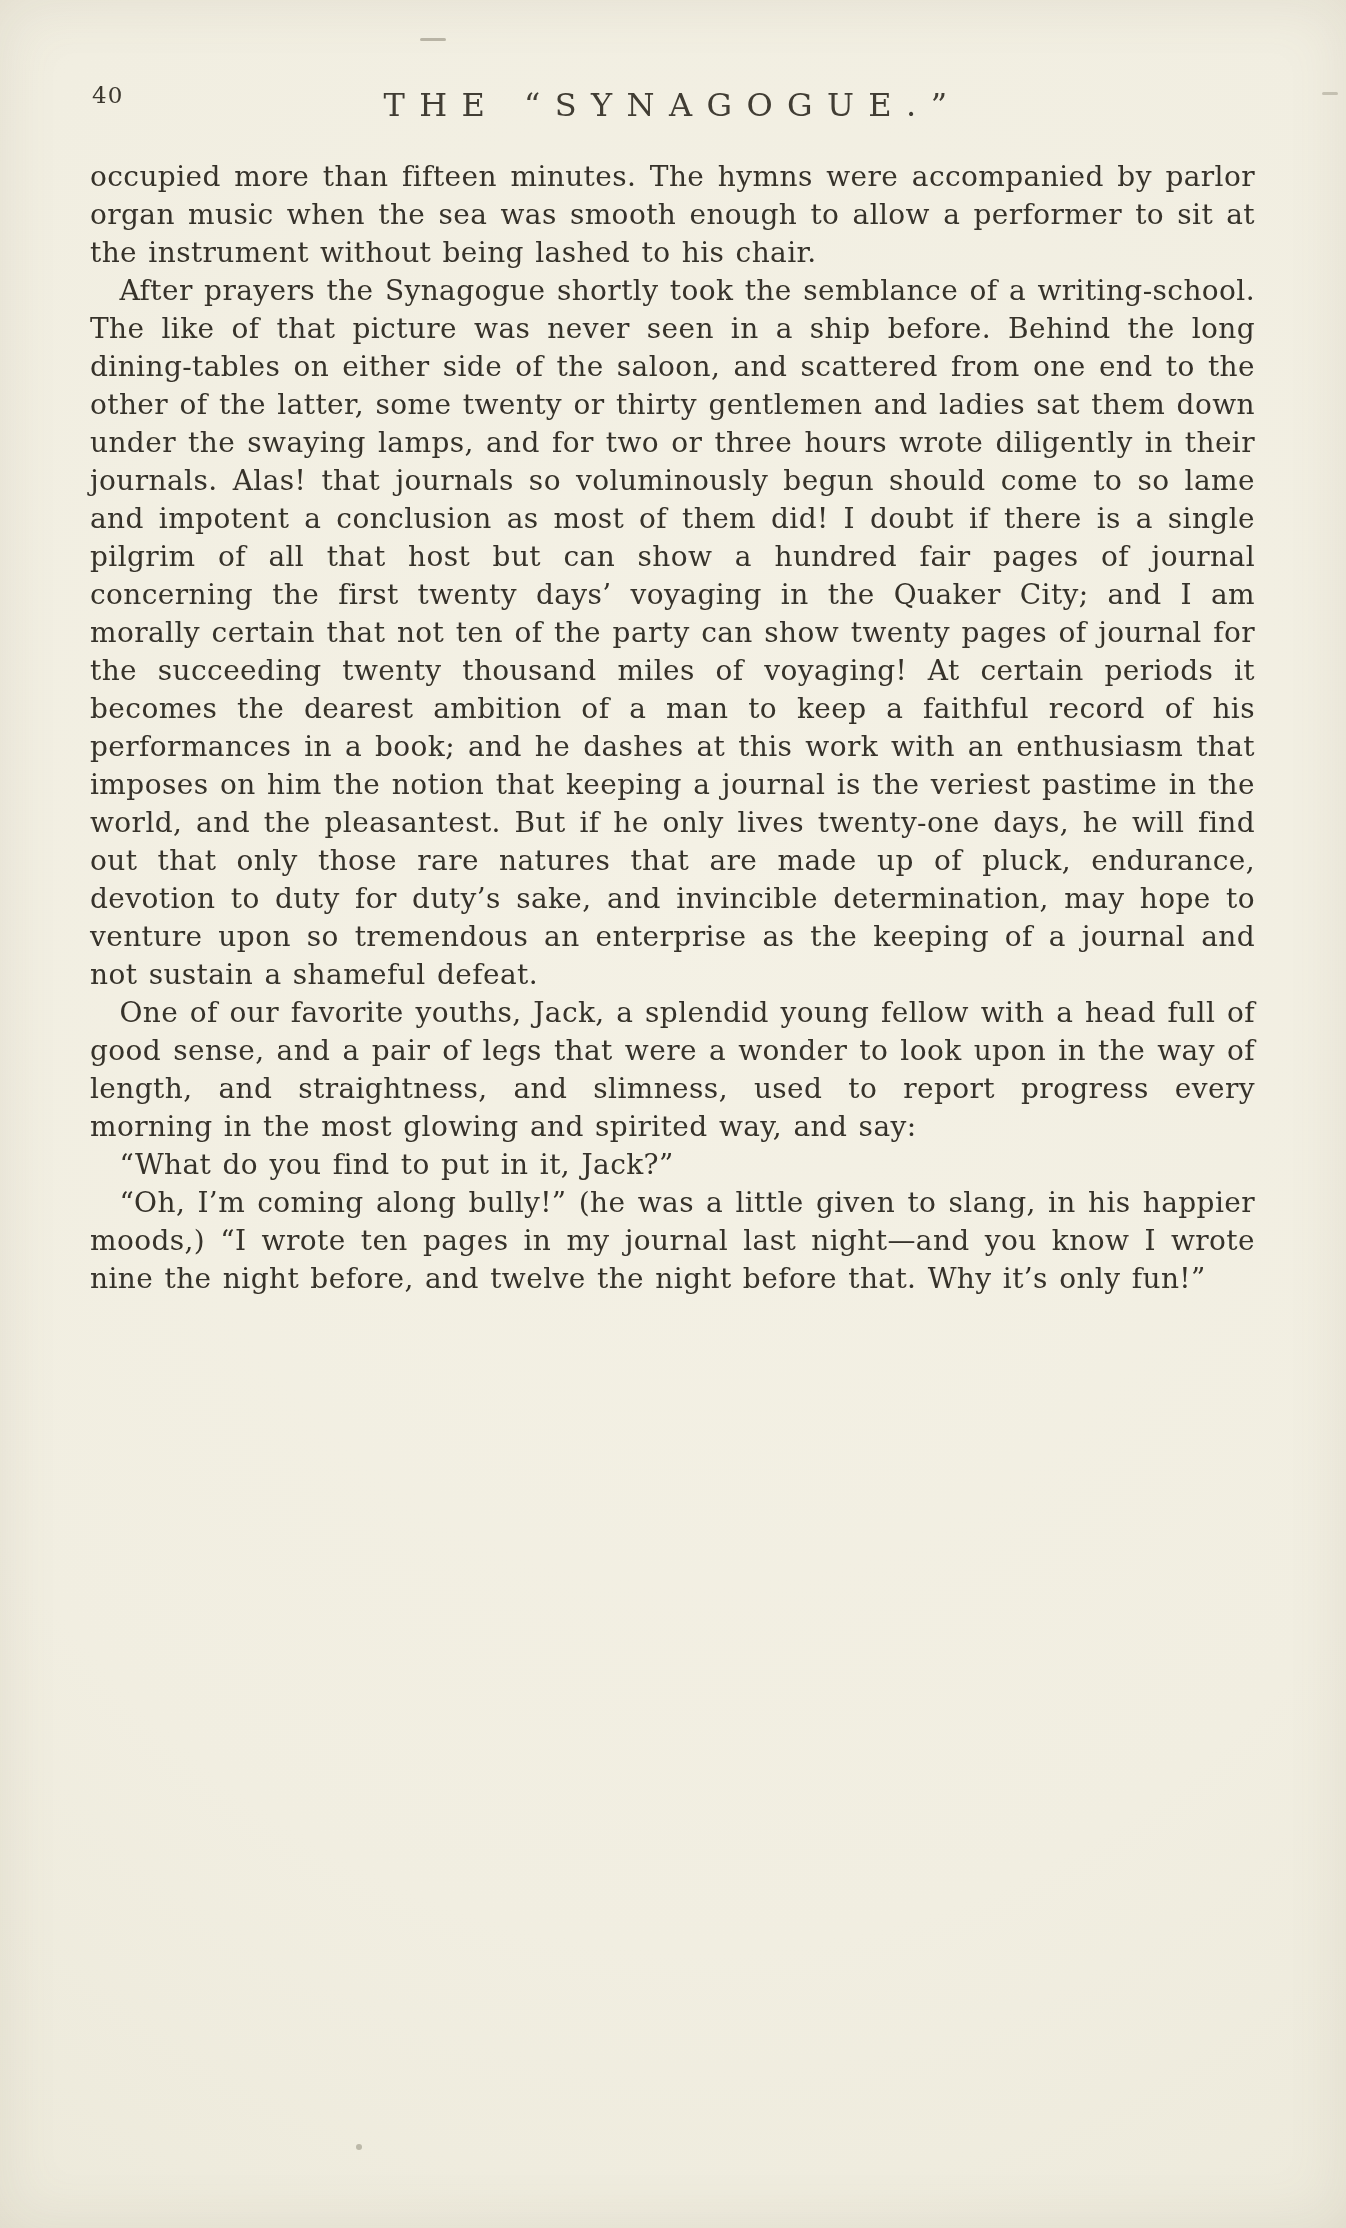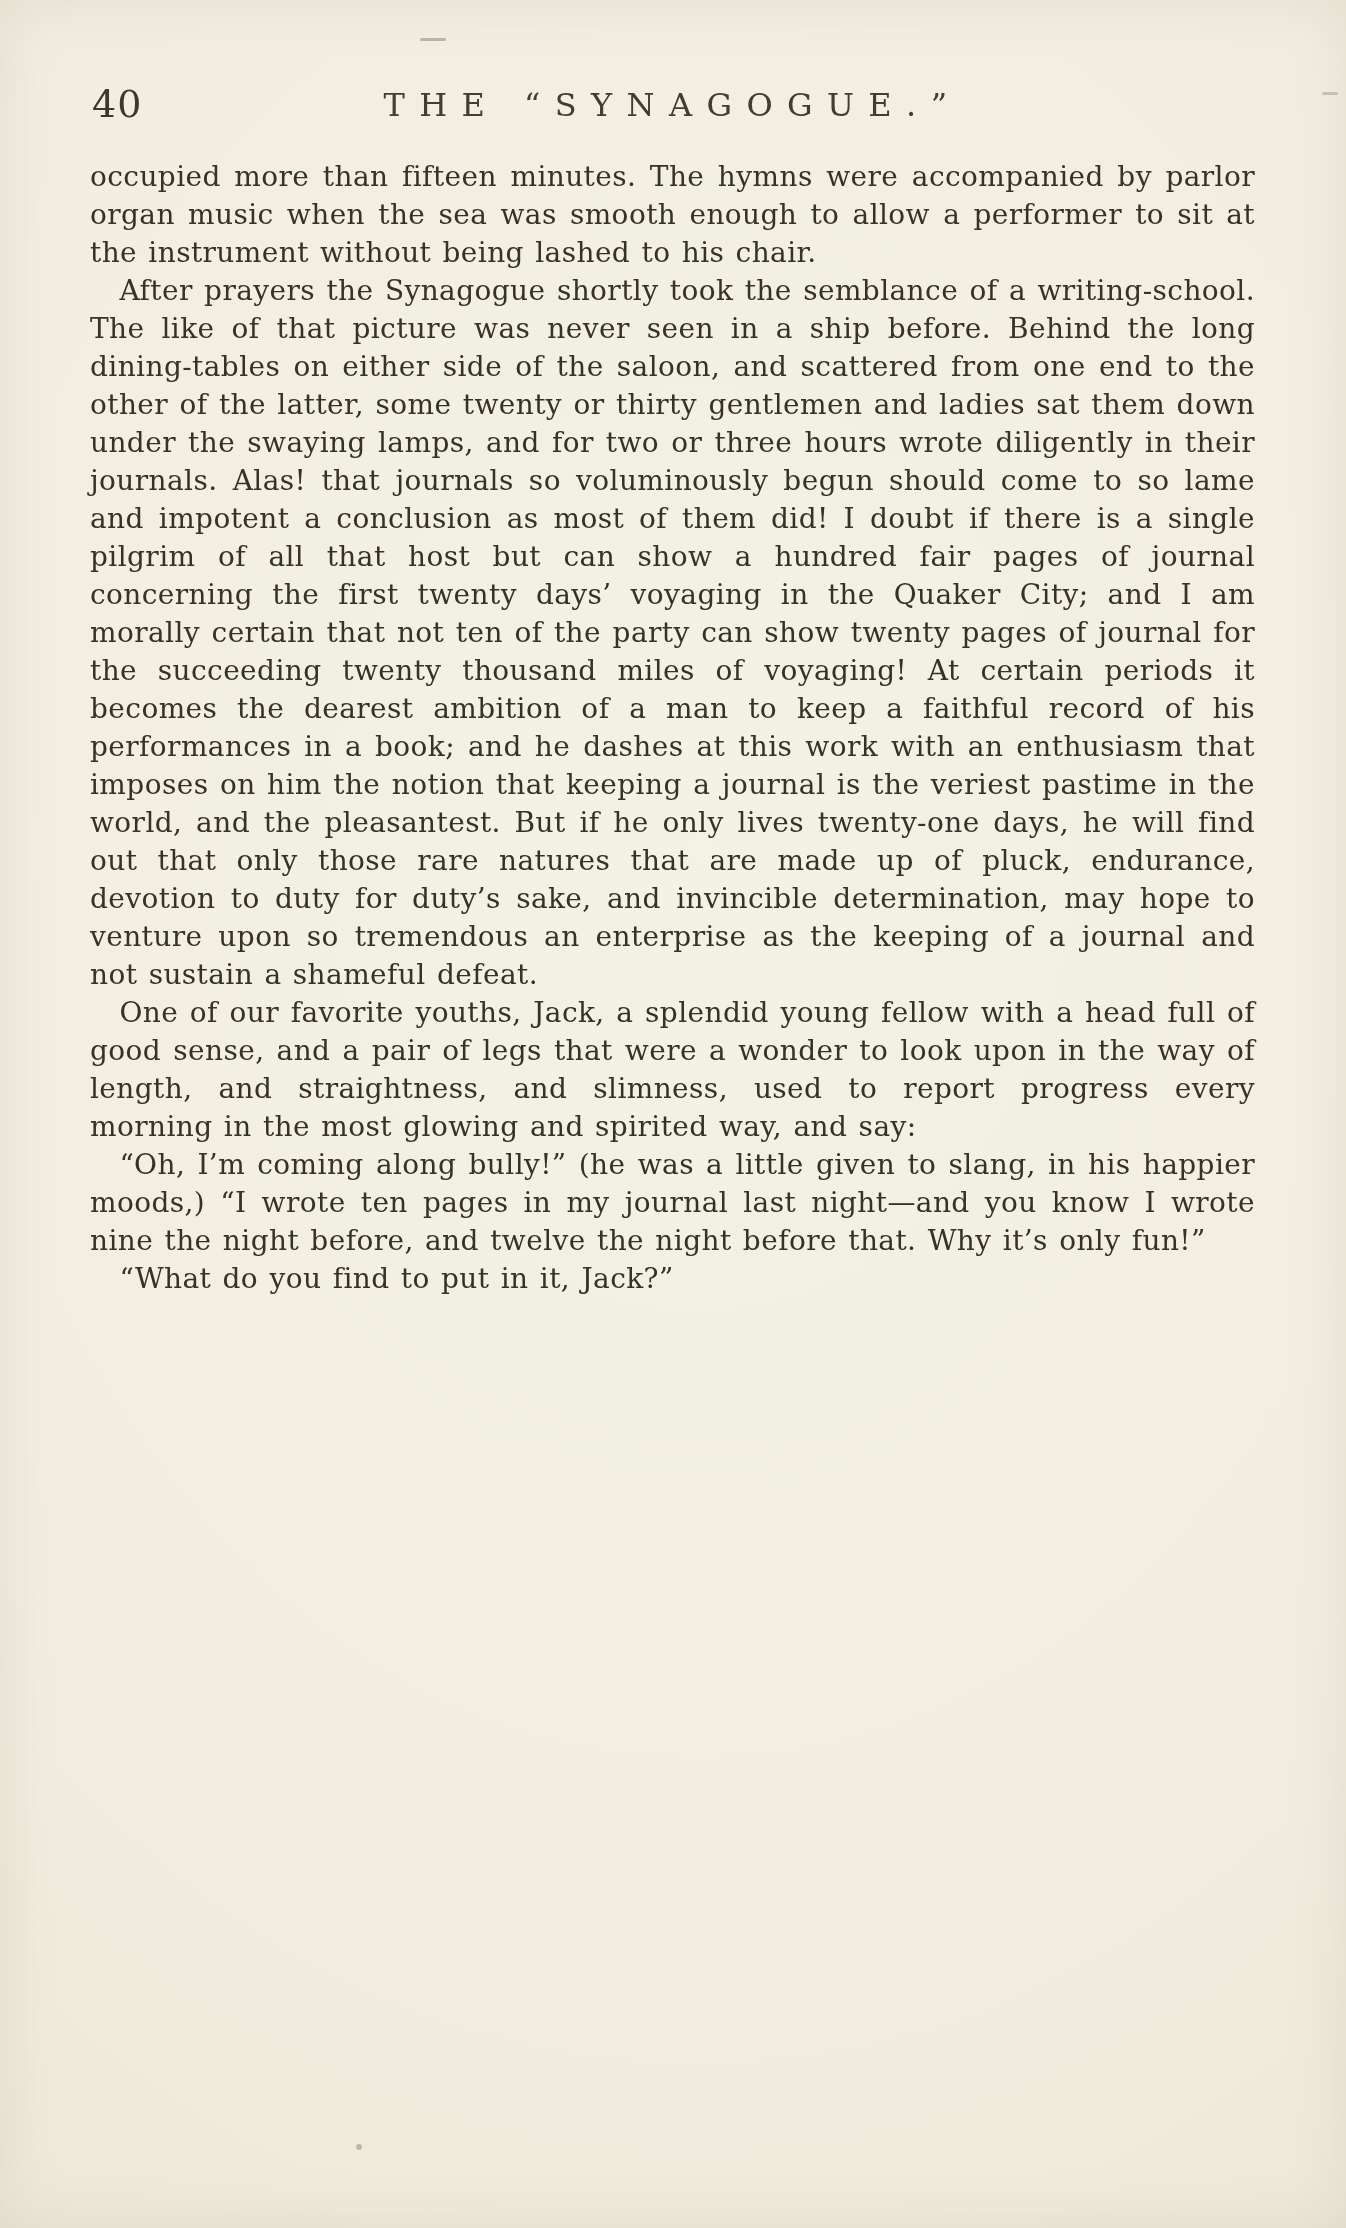--- a/index.html
+++ b/index.html
@@ -26,21 +26,21 @@
   .running-head {
     position: relative;
     margin: 0 91px 0 90px;
     padding-top: 86px;
     height: 40px;
   }
   .page-number {
     position: absolute;
     left: 2px;
     top: 82px;
-    font-size: 38px;
+    font-size: 23px;
     letter-spacing: 1px;
     color: #3c382f;
   }
   .head-title {
     display: block;
     text-align: center;
     font-size: 32px;
     letter-spacing: 0.45em;
     color: #413d34;
     white-space: nowrap;
@@ -100,17 +100,17 @@
 
   <header class="running-head">
     <span class="page-number">40</span>
     <span class="head-title">THE “SYNAGOGUE.”</span>
   </header>
 
   <main class="body-text">
     <p class="noindent">occupied more than fifteen minutes. The hymns were accompanied by parlor organ music when the sea was smooth enough to allow a performer to sit at the instrument without being lashed to his chair.</p>
     <p>After prayers the Synagogue shortly took the semblance of a writing-school. The like of that picture was never seen in a ship before. Behind the long dining-tables on either side of the saloon, and scattered from one end to the other of the latter, some twenty or thirty gentlemen and ladies sat them down under the swaying lamps, and for two or three hours wrote diligently in their journals. Alas! that journals so voluminously begun should come to so lame and impotent a conclusion as most of them did! I doubt if there is a single pilgrim of all that host but can show a hundred fair pages of journal concerning the first twenty days’ voyaging in the Quaker City; and I am morally certain that not ten of the party can show twenty pages of journal for the succeeding twenty thousand miles of voyaging! At certain periods it becomes the dearest ambition of a man to keep a faithful record of his performances in a book; and he dashes at this work with an enthusiasm that imposes on him the notion that keeping a journal is the veriest pastime in the world, and the pleasantest. But if he only lives twenty-one days, he will find out that only those rare natures that are made up of pluck, endurance, devotion to duty for duty’s sake, and invincible determination, may hope to venture upon so tremendous an enterprise as the keeping of a journal and not sustain a shameful defeat.</p>
     <p>One of our favorite youths, Jack, a splendid young fellow with a head full of good sense, and a pair of legs that were a wonder to look upon in the way of length, and straightness, and slimness, used to report progress every morning in the most glowing and spirited way, and say:</p>
+    <p>“What do you find to put in it, Jack?”</p>
     <p>“Oh, I’m coming along bully!” (he was a little given to slang, in his happier moods,) “I wrote ten pages in my journal last night—and you know I wrote nine the night before, and twelve the night before that. Why it’s only fun!”</p>
-    <p>“What do you find to put in it, Jack?”</p>
   </main>
 
 </div>
 
 </body></html>

